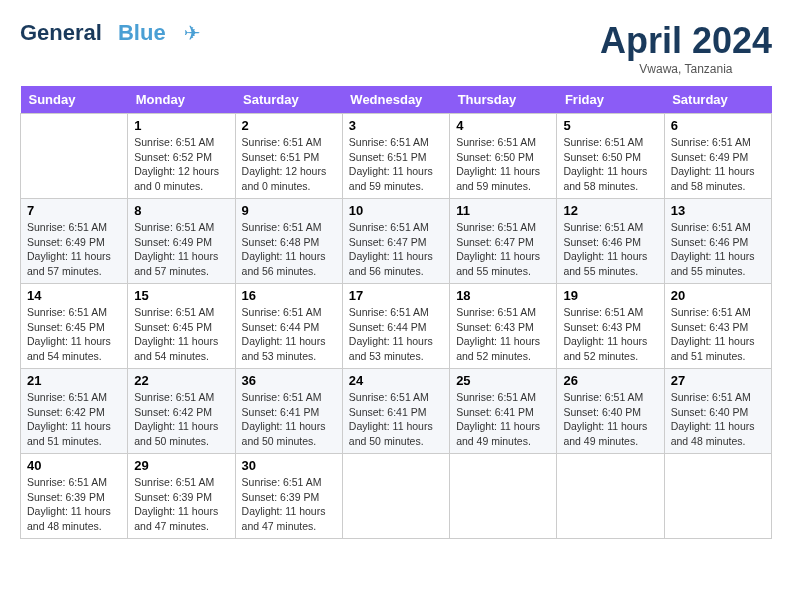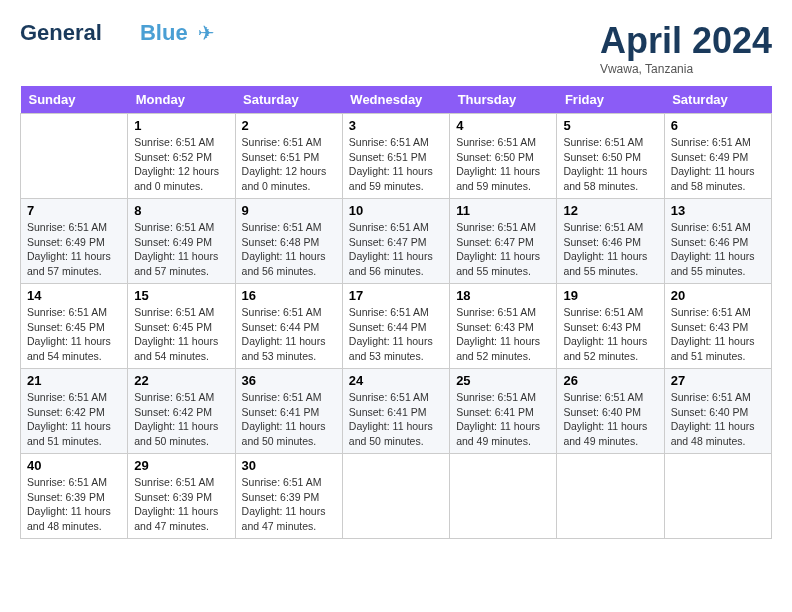--- a/index.html
+++ b/index.html
@@ -15,21 +15,21 @@
       justify-content: space-between;
       align-items: flex-start;
       margin-bottom: 10px;
     }
     .logo {
       display: flex;
       flex-direction: column;
       align-items: flex-start;
     }
     .title-block {
-      text-align: left;
+      text-align: center;
     }
     .month-title {
       font-size: 36px;
       font-weight: bold;
       color: #1a3a5c;
     }
     .location {
       font-size: 12px;
       color: #555;
     }
@@ -73,23 +73,23 @@
     }
     .empty {
       background-color: #fff !important;
     }
   </style>
 </head>
 <body>
 
 <div class="header">
   <div class="logo">
-    <div style="display:flex;align-items:center;gap:8px;">
+    <div style="display:flex;align-items:center;gap:16px;">
       <span style="font-size:22px;font-weight:bold;color:#1a3a5c;">General</span>
-      <span style="font-size:22px;font-weight:bold;color:#4a9fd4;margin-left:30px;">Blue</span>
+      <span style="font-size:22px;font-weight:bold;color:#4a9fd4;">Blue</span>
       <span style="color:#4a9fd4;font-size:20px;margin-left:2px;">✈</span>
     </div>
   </div>
   <div class="title-block">
     <div class="month-title">April 2024</div>
     <div class="location">Vwawa, Tanzania</div>
   </div>
 </div>
 
 <table>

